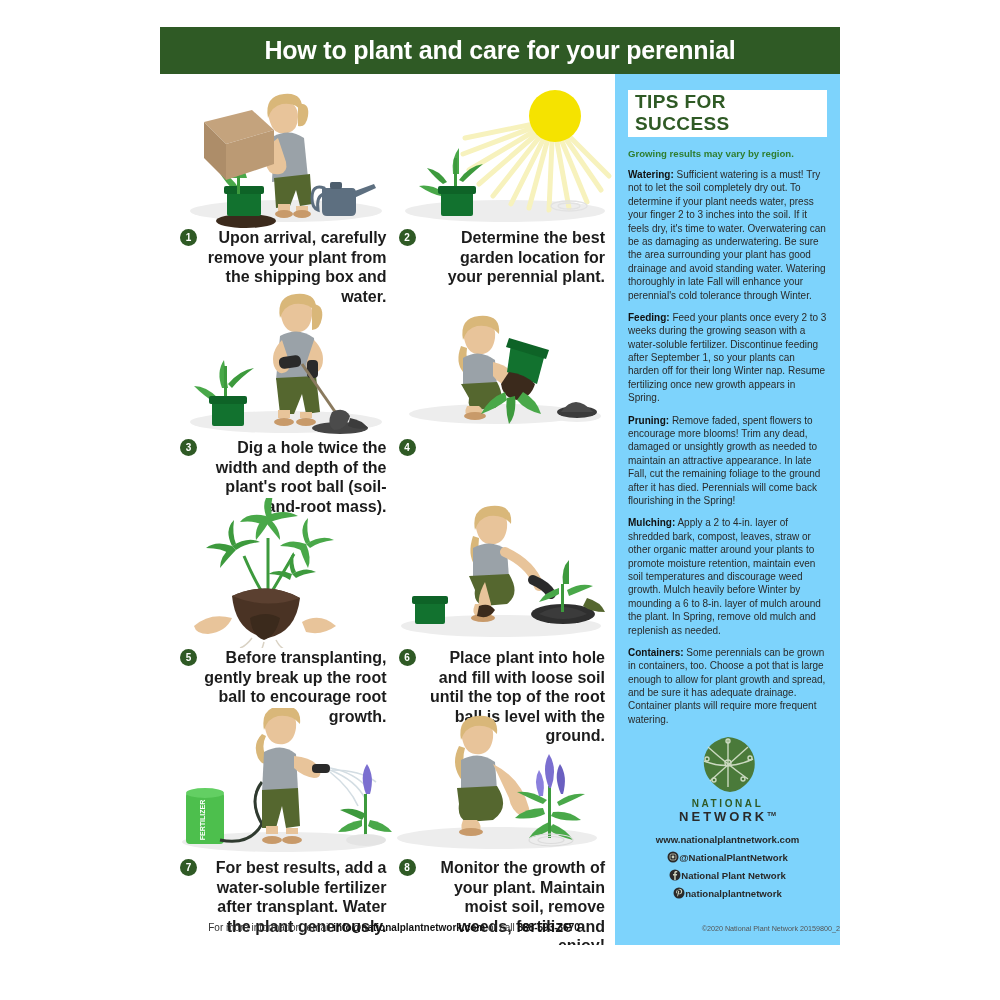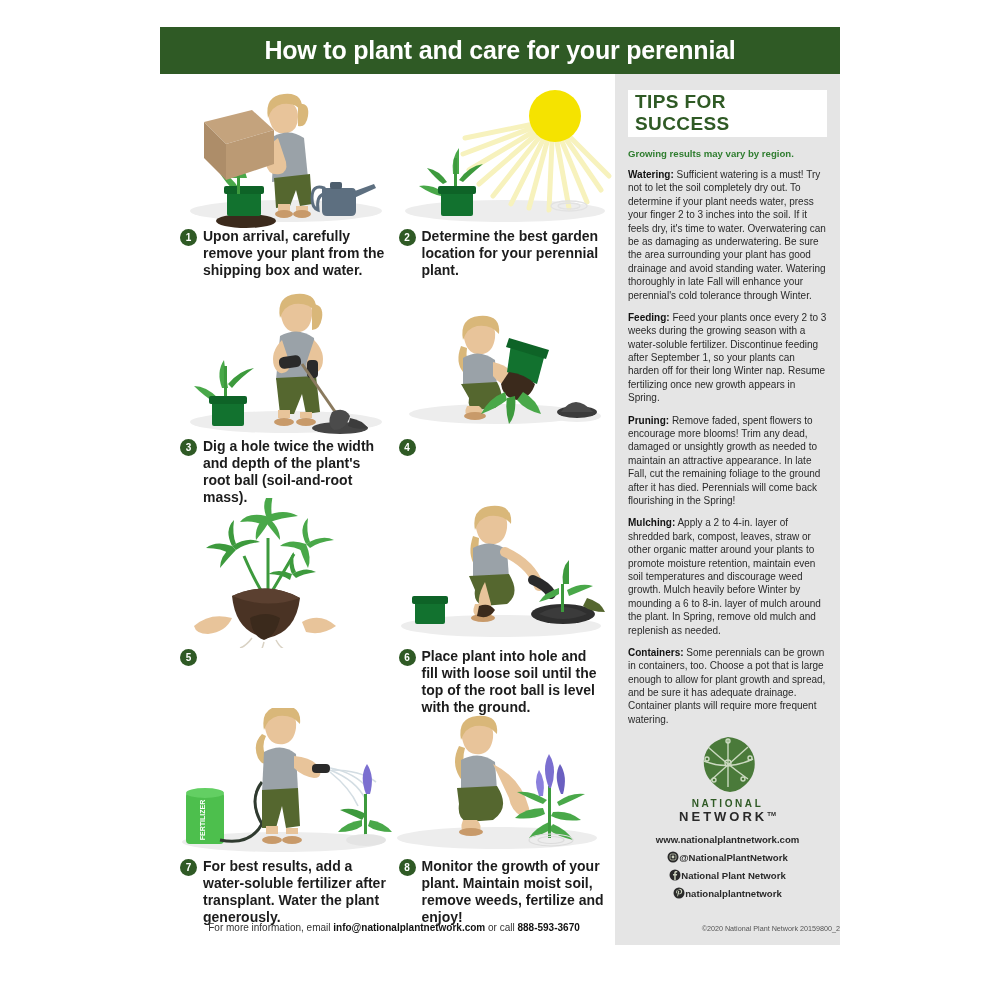--- a/index.html
+++ b/index.html
@@ -24,21 +24,21 @@
     color: #ffffff;
     font-size: 25px;
     font-weight: bold;
     letter-spacing: -0.2px;
     white-space: nowrap;
   }
   
   .body-split { display: flex; height: 871px; }
   .left-col { width: 455px; position: relative; background:#fff; }
   .right-col {
-    width: 225px; background: #e5e5e5; position: relative;
+    width: 225px; background: #7dd3fc; position: relative;
     padding: 16px 13px 14px 13px;
   }
   
   .steps {
     display: grid;
     grid-template-columns: 1fr 1fr;
     grid-auto-rows: 210px;
     padding: 4px 4px 0 14px;
   }
   .step { position: relative; }
@@ -48,22 +48,22 @@
   .bullet {
     flex: 0 0 auto;
     width: 17px; height: 17px; border-radius: 50%;
     background: #2f5a25; color: #fff;
     font-size: 10px; font-weight: bold;
     display: flex; align-items: center; justify-content: center;
     margin-top: 1px;
   }
   .cap {
     flex: 1;
-    font-size: 14px; font-weight: bold; line-height: 1.22;
-    color: #1c1c1c; text-align: left;
+    font-size: 16px; font-weight: bold; line-height: 1.22;
+    color: #1c1c1c; text-align: right;
   }
   
   .poster-footer {
     position: absolute; left: 14px; bottom: 12px; width: 440px;
     text-align: center; font-size: 10px; color: #333;
   }
   .poster-footer b { color: #111; }
   
   .tips-head {
     background: #ffffff; display: inline-block;
@@ -310,20 +310,21 @@
               <path d="M128 124 q18 -10 34 4 q-14 10 -30 6z" fill="#e8c49a"></path>
               <g stroke="#d9d2c4" stroke-width="1.5" fill="none">
                 <path d="M78 140 q-6 8 -12 10"></path>
                 <path d="M90 144 q-2 8 -4 10"></path>
                 <path d="M102 142 q4 8 10 10"></path>
               </g>
             </svg>
           </div>
           <div class="cap-row">
             <div class="bullet">5</div>
+            <div class="cap">Before transplanting, gently break up the root ball to encourage root growth.</div>
           </div>
         </div>
 
         <div class="step">
           <div class="art">
             <svg width="220" height="150" viewBox="0 0 220 150">
               <ellipse cx="108" cy="128" rx="100" ry="11" fill="#ededed"></ellipse>
 
               <rect x="22" y="102" width="30" height="24" rx="2" fill="#12722f"></rect>
               <rect x="19" y="98" width="36" height="8" rx="2" fill="#0e6327"></rect>

